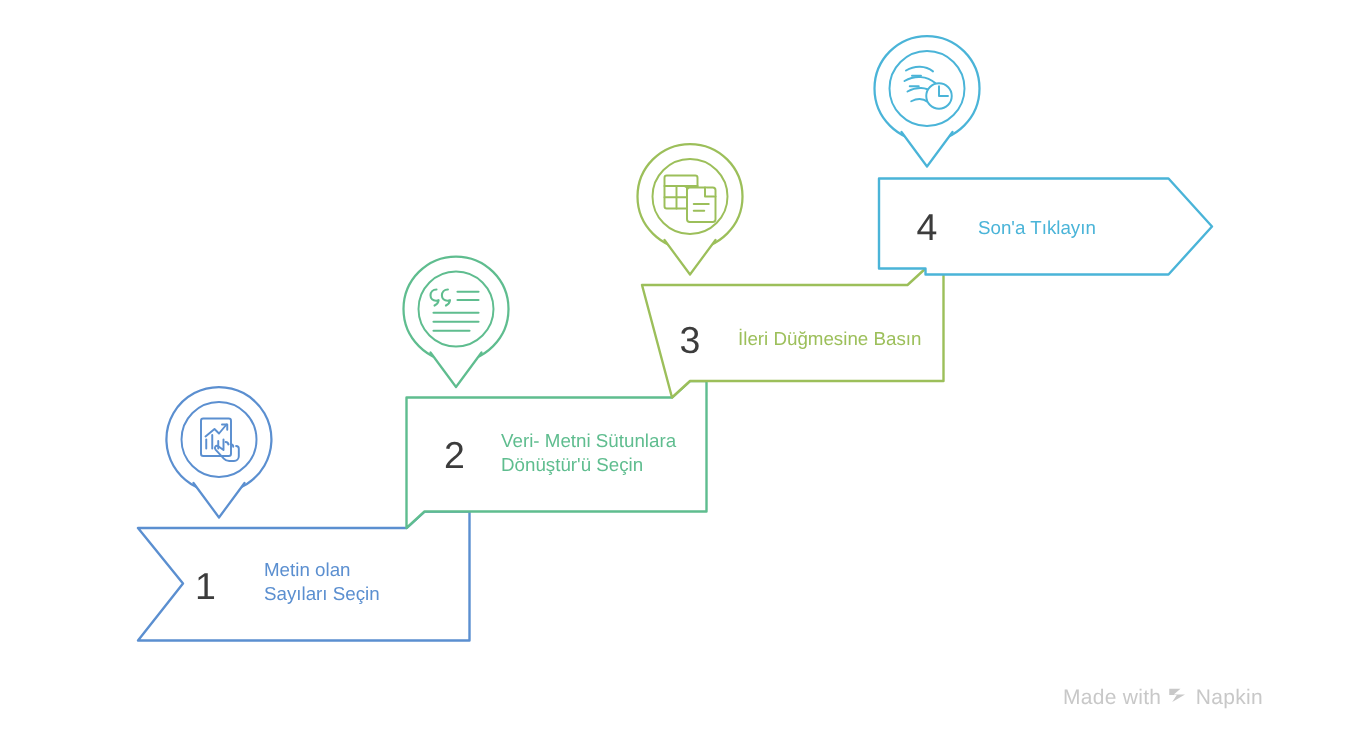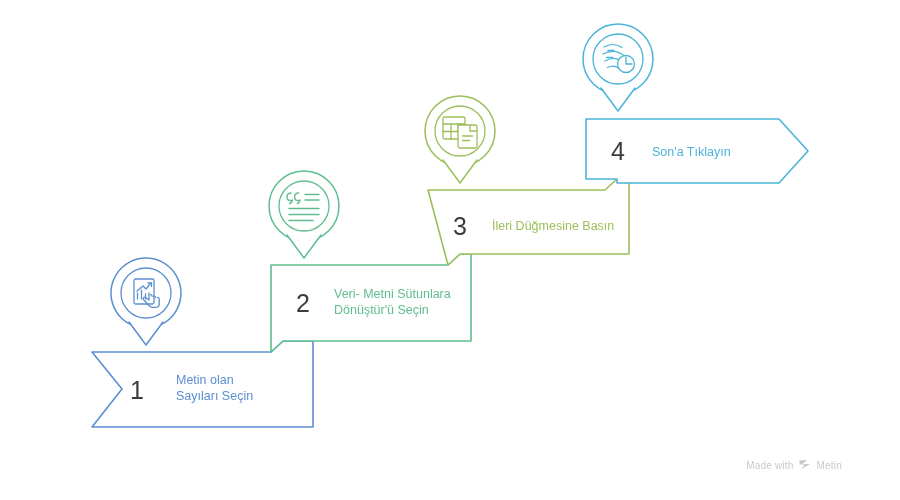--- a/index.html
+++ b/index.html
@@ -36,21 +36,21 @@
     font-weight: 400;
   }
   .watermark {
     position: absolute;
     right: 58px;
     bottom: 28px;
     display: flex;
     align-items: center;
     gap: 5px;
     color: #c8c8c8;
-    font-size: 10px;
+    font-size: 14px;
     font-family: "Liberation Sans", sans-serif;
     letter-spacing: 0.2px;
   }
   .watermark-logo {
     display: inline-block;
     line-height: 1;
   }
 </style>
 </head>
 <body>
@@ -199,16 +199,16 @@
 
   </svg>
 
   <div class="watermark">
     <span>Made with</span>
     <span class="watermark-logo">
       <svg width="13" height="11" viewBox="0 0 13 11">
         <path d="M0.5 1.2 L8 1.2 L3.5 5 L11 5 L2.5 10 L5.5 5.4 L0.5 5.4 Z" fill="#c8c8c8"></path>
       </svg>
     </span>
-    <span>Metin</span>
+    <span>Napkin</span>
   </div>
 
 </div>
 
 </body></html>

